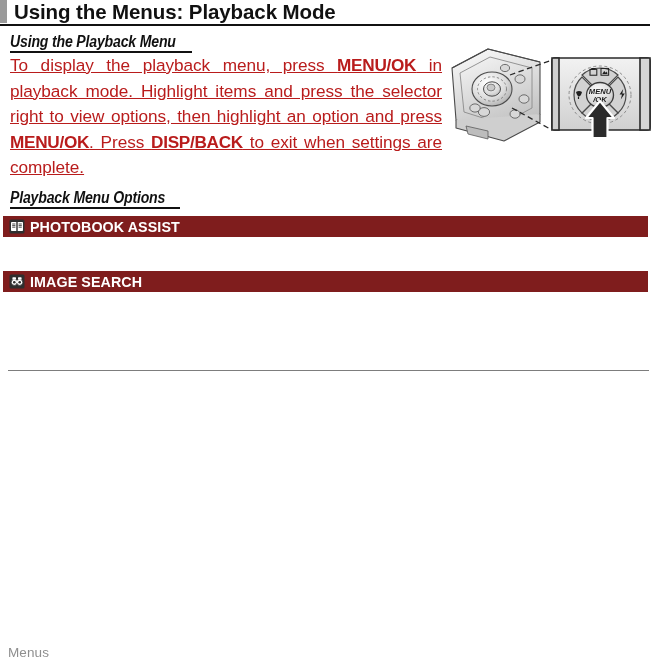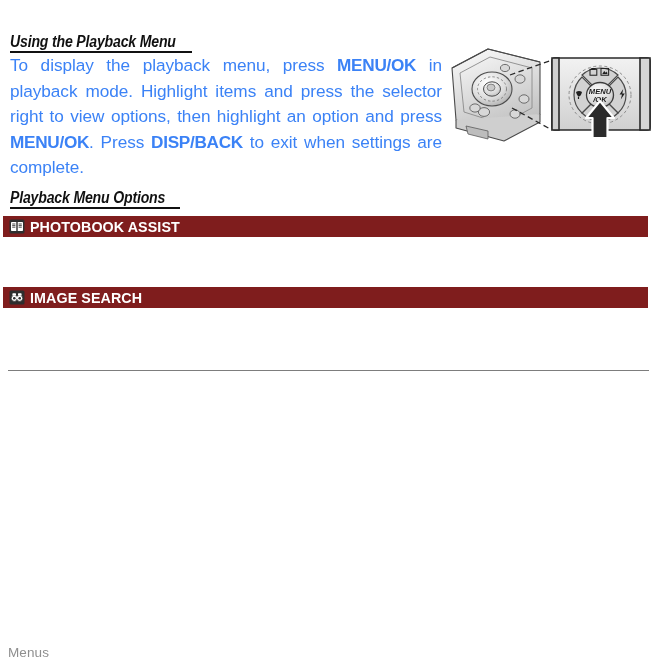--- a/index.html
+++ b/index.html
@@ -79,22 +79,23 @@
 
   
   .body-block {
     position: absolute;
     left: 10px;
     top: 53px;
     width: 432px;
     font-size: 17.2px;
     line-height: 25.6px;
     text-align: justify;
-    color: #3b82f6;
+    color: #b91c1c;
     letter-spacing: -0.05px;
+    text-decoration: underline;
   }
   .body-block b { font-weight: bold; letter-spacing: -0.3px; }
 
   
   .illus {
     position: absolute;
     left: 448px;
     top: 42px;
     width: 205px;
     height: 104px;
@@ -171,20 +172,25 @@
     font-style: italic;
     color: #111111;
     margin-top: 44px;
   }
 </style>
 </head>
 <body>
 
 <div class="page">
 
+  <div class="title-row">
+    <div class="title-tab"></div>
+    <div class="title-text">Using the Menus: Playback Mode</div>
+    <div class="title-rule"></div>
+  </div>
 
   <div class="subhead" style="left:10px; top:33px;">Using the Playback Menu</div>
   <div class="subhead-underline" style="left:10px; top:51px; width:182px;"></div>
 
   <div class="body-block">
     <span>To display the playback menu, press </span><b>MENU/OK</b><span> in playback mode.  Highlight items and press the selector right to view options, then highlight an option and press </span><b>MENU/OK</b><span>.  Press </span><b>DISP/BACK</b><span> to exit when settings are complete.</span>
   </div>
 
   <div class="illus">
     <svg width="205" height="104" viewBox="0 0 205 104" xmlns="http://www.w3.org/2000/svg">
@@ -290,21 +296,21 @@
       <svg width="16" height="15" viewBox="0 0 16 15" xmlns="http://www.w3.org/2000/svg">
         <rect x="0.5" y="0.5" width="15" height="14" rx="1.5" fill="#2e2e2e"></rect>
         <rect x="2" y="3" width="12" height="9" rx="0.8" fill="#ffffff"></rect>
         <rect x="7.3" y="3" width="1.4" height="9" fill="#2e2e2e"></rect>
         <path d="M3.2 5 h3.2 M3.2 6.6 h3.2 M3.2 8.2 h3.2 M9.6 5 h3.2 M9.6 6.6 h3.2 M9.6 8.2 h3.2" stroke="#2e2e2e" stroke-width="0.85"></path>
       </svg>
     </span>
     <span class="mi-label">PHOTOBOOK ASSIST</span>
   </div>
 
-  <div class="menu-bar" style="top:271px;margin-top:16px;">
+  <div class="menu-bar" style="top:271px;">
     <span class="mi-icon">
       <svg width="16" height="15" viewBox="0 0 16 15" xmlns="http://www.w3.org/2000/svg">
         <rect x="0.5" y="0.5" width="15" height="14" rx="1.5" fill="#2e2e2e"></rect>
         <circle cx="5.3" cy="8.3" r="3.1" fill="#ffffff" stroke="#2e2e2e" stroke-width="0.8"></circle>
         <circle cx="10.7" cy="8.3" r="3.1" fill="#ffffff" stroke="#2e2e2e" stroke-width="0.8"></circle>
         <circle cx="5.3" cy="8.3" r="1.3" fill="#2e2e2e"></circle>
         <circle cx="10.7" cy="8.3" r="1.3" fill="#2e2e2e"></circle>
         <rect x="3.4" y="3.3" width="3.6" height="2.4" rx="0.6" fill="#ffffff"></rect>
         <rect x="9" y="3.3" width="3.6" height="2.4" rx="0.6" fill="#ffffff"></rect>
         <rect x="7.1" y="6.4" width="1.8" height="2.6" fill="#ffffff"></rect>

